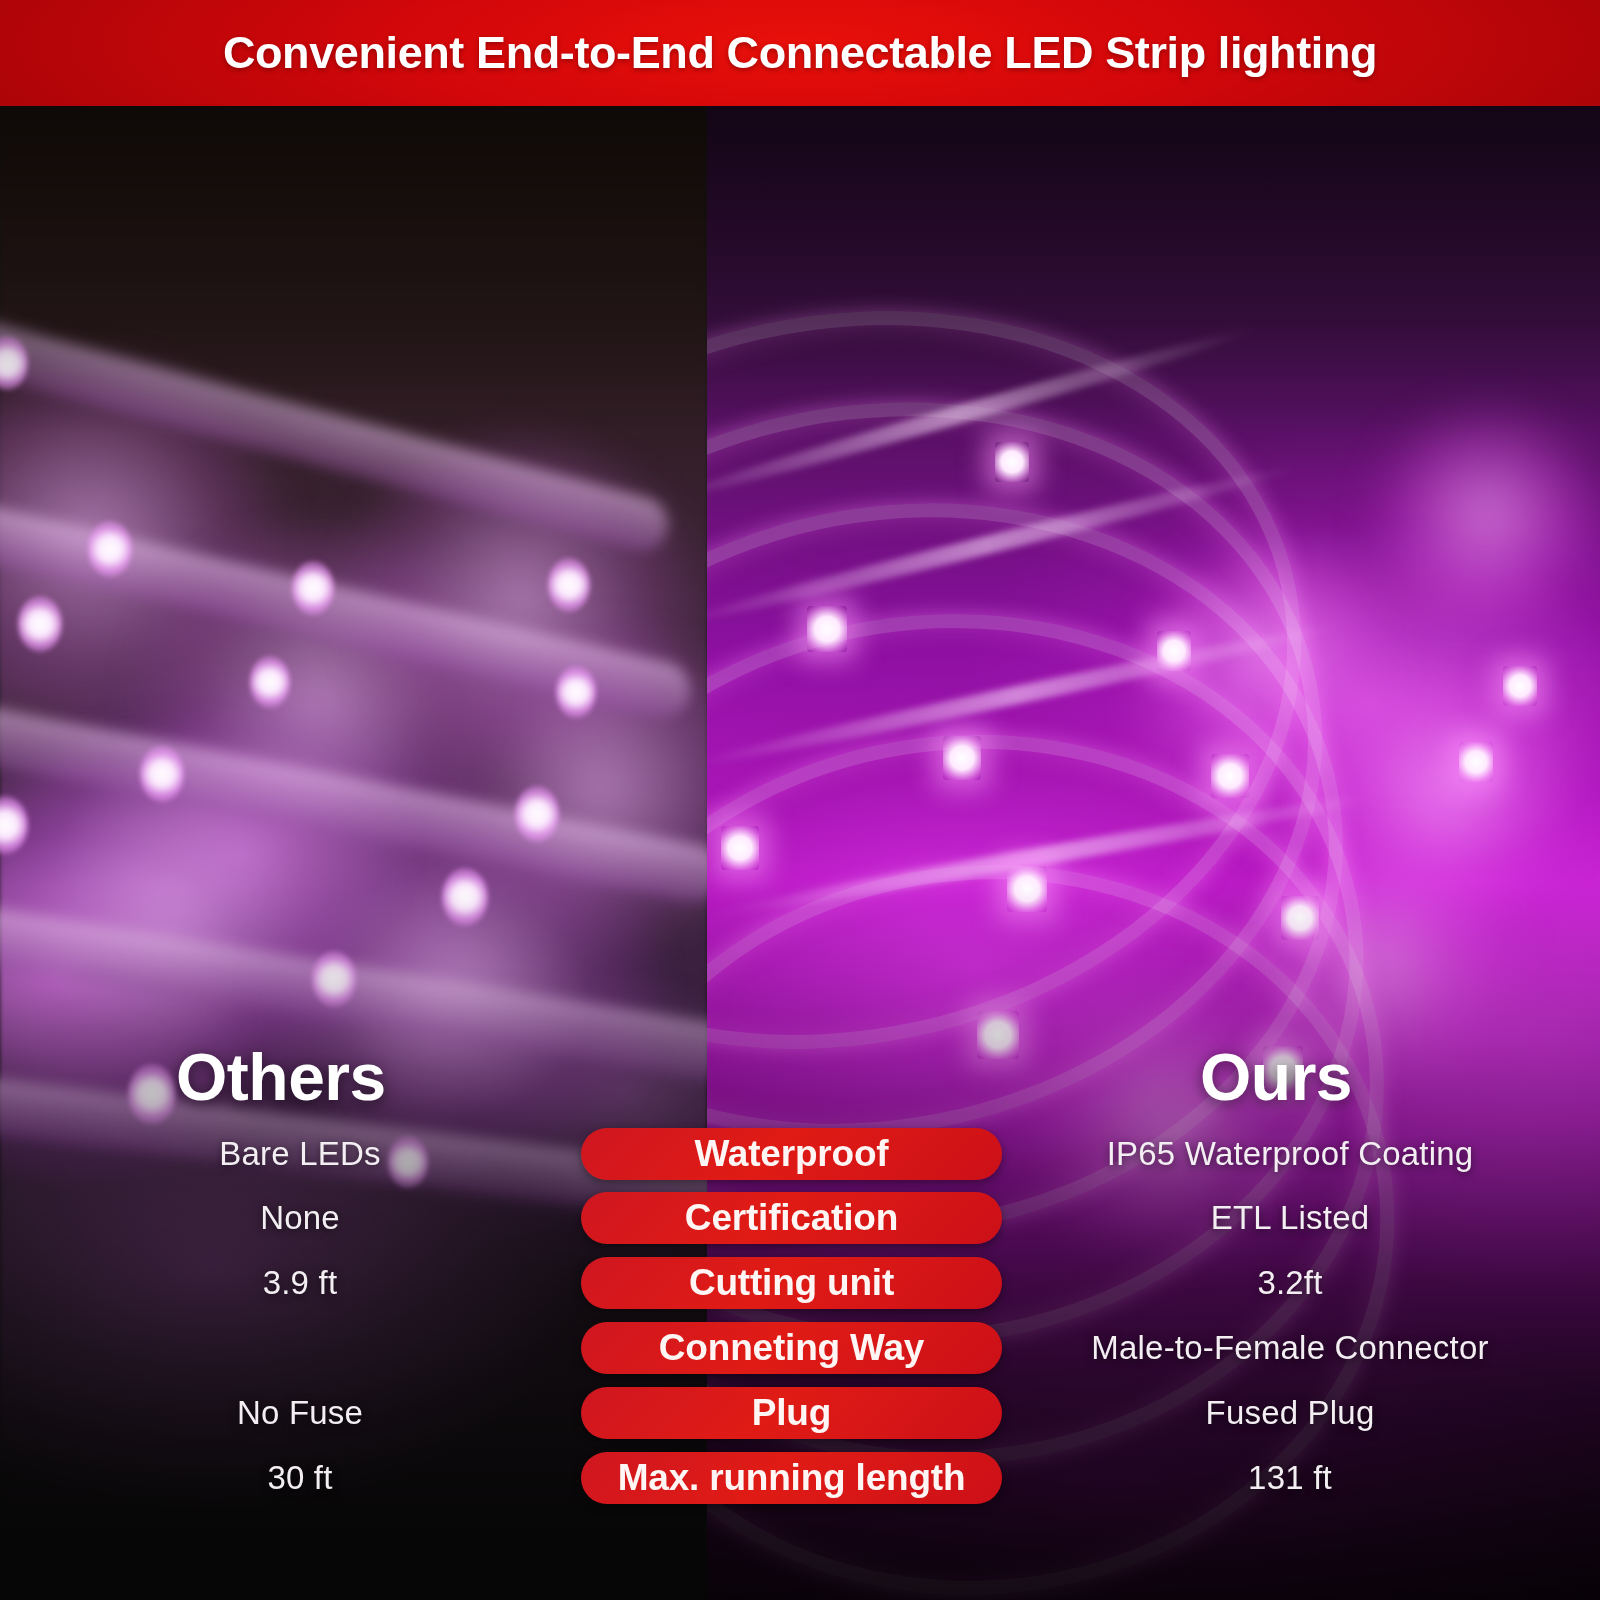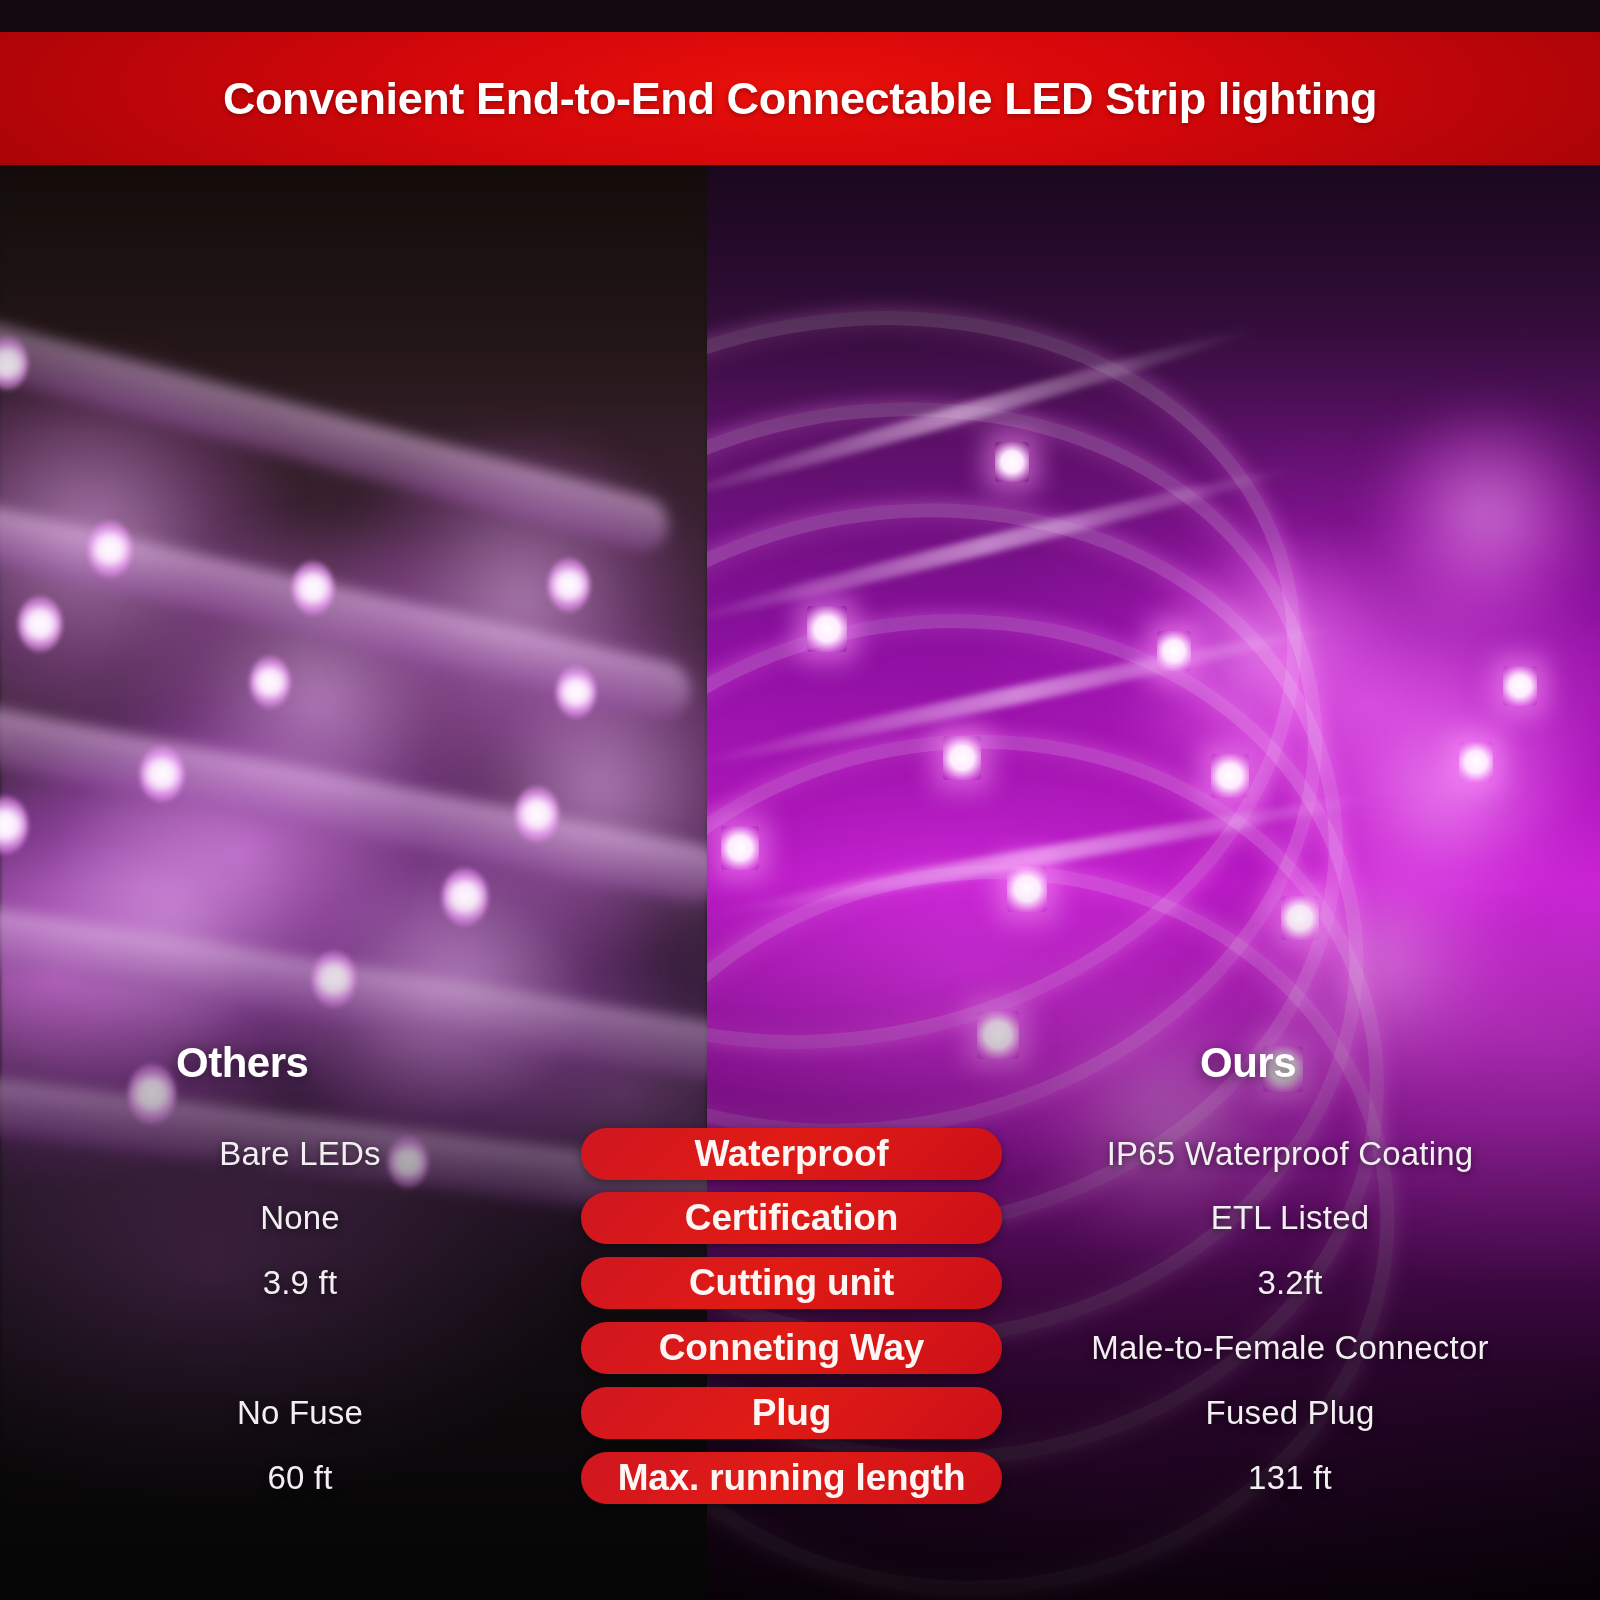--- a/index.html
+++ b/index.html
@@ -7,26 +7,25 @@
 
   #page{
     position:relative;
     width:1600px;height:1600px;
     overflow:hidden;
     background:#120a10;
   }
 
   
   #banner{
-    position:absolute;left:0;top:0;width:1600px;height:133px;
+    position:absolute;left:0;top:0;width:1600px;height:106px;
     background:
       radial-gradient(ellipse 900px 200px at 50% 40%, #e8100a 0%, #d4070a 42%, #a80408 100%);
     display:flex;align-items:center;justify-content:center;
     z-index:40;
-    margin-top:32px;
   }
   #banner-title{
     color:#ffffff;
     font-size:45px;
     font-weight:bold;
     letter-spacing:-0.4px;
     white-space:nowrap;
     text-shadow:0 2px 5px rgba(70,0,0,.45);
   }
 
@@ -112,21 +111,21 @@
 
   
   #compare{
     position:absolute;left:0;top:0;width:1600px;height:1600px;
     z-index:30;
   }
 
   .col-head{
     position:absolute;
     color:#ffffff;
-    font-size:42px;font-weight:bold;letter-spacing:-0.5px;
+    font-size:66px;font-weight:bold;letter-spacing:-0.5px;
     text-shadow:0 3px 14px rgba(0,0,0,.55);
   }
   #head-others{left:176px;top:1039px;}
   #head-ours{left:1200px;top:1039px;}
 
   
   .row{
     position:absolute;left:0;width:1600px;height:57px;
   }
   .pill{
@@ -268,21 +267,21 @@
 
     <div class="row" style="top:1387px;">
       <div class="cell cell-left">No Fuse</div>
       <div class="pill">
         <span class="pill-label">Plug</span>
       </div>
       <div class="cell cell-right">Fused Plug</div>
     </div>
 
     <div class="row" style="top:1452px;">
-      <div class="cell cell-left">60 ft</div>
+      <div class="cell cell-left">30 ft</div>
       <div class="pill">
         <span class="pill-label">Max. running length</span>
       </div>
       <div class="cell cell-right">131 ft</div>
     </div>
 
   </div>
 </div>
 
 </body></html>

